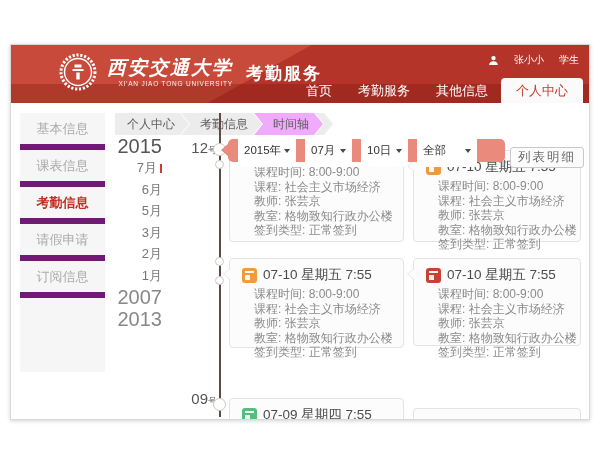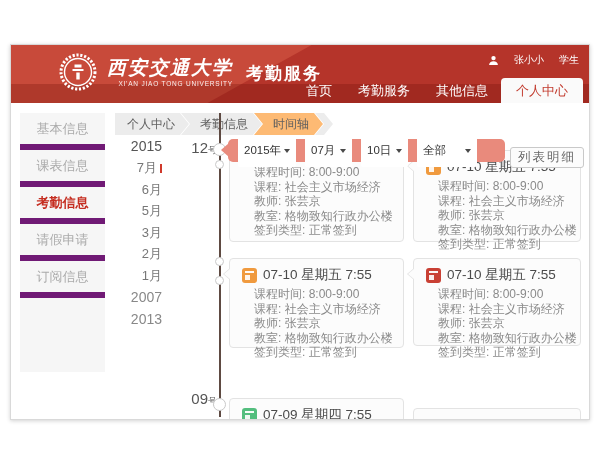--- a/index.html
+++ b/index.html
@@ -33,26 +33,26 @@
              cursor:pointer;border-bottom:6px solid #701a75;}
   .side-item.active{color:#c52d20;font-weight:bold;}
 
   
   .crumbs{position:absolute;left:104px;top:68px;display:flex;height:22px;}
   .crumb{background:#ececec;color:#5f5f5f;font-size:12px;line-height:22px;padding:0 14px 0 19px;
          margin-left:-8px;cursor:pointer;
          clip-path:polygon(0 0,calc(100% - 9px) 0,100% 50%,calc(100% - 9px) 100%,0 100%,9px 50%);}
   .crumb.first{margin-left:0;padding-left:12px;
          clip-path:polygon(0 0,calc(100% - 9px) 0,100% 50%,calc(100% - 9px) 100%,0 100%);}
-  .crumb.last{background:#fdba74;}
+  .crumb.last{background:#f0abfc;}
   .crumb.tail{width:18px;padding:0;background:#ececec;}
 
   
   .scale{position:absolute;left:60px;top:90px;width:91px;text-align:right;}
-  .yr{font-size:14px;line-height:22px;color:#555;cursor:pointer;}
+  .yr{font-size:20px;line-height:22px;color:#555;cursor:pointer;}
   .yr.dim{color:#888;}
   .mo{font-size:13px;line-height:21.5px;color:#777;cursor:pointer;}
   .tick{display:inline-block;width:2px;height:9px;background:#d0392b;margin-left:3px;vertical-align:middle;}
 
   .daymark{position:absolute;left:160px;width:46px;text-align:right;color:#555;}
   .dm-num{font-size:15px;}
   .dm-suf{font-size:9px;}
   .dm-10{top:94px;}
   .dm-09{top:345px;}
 

